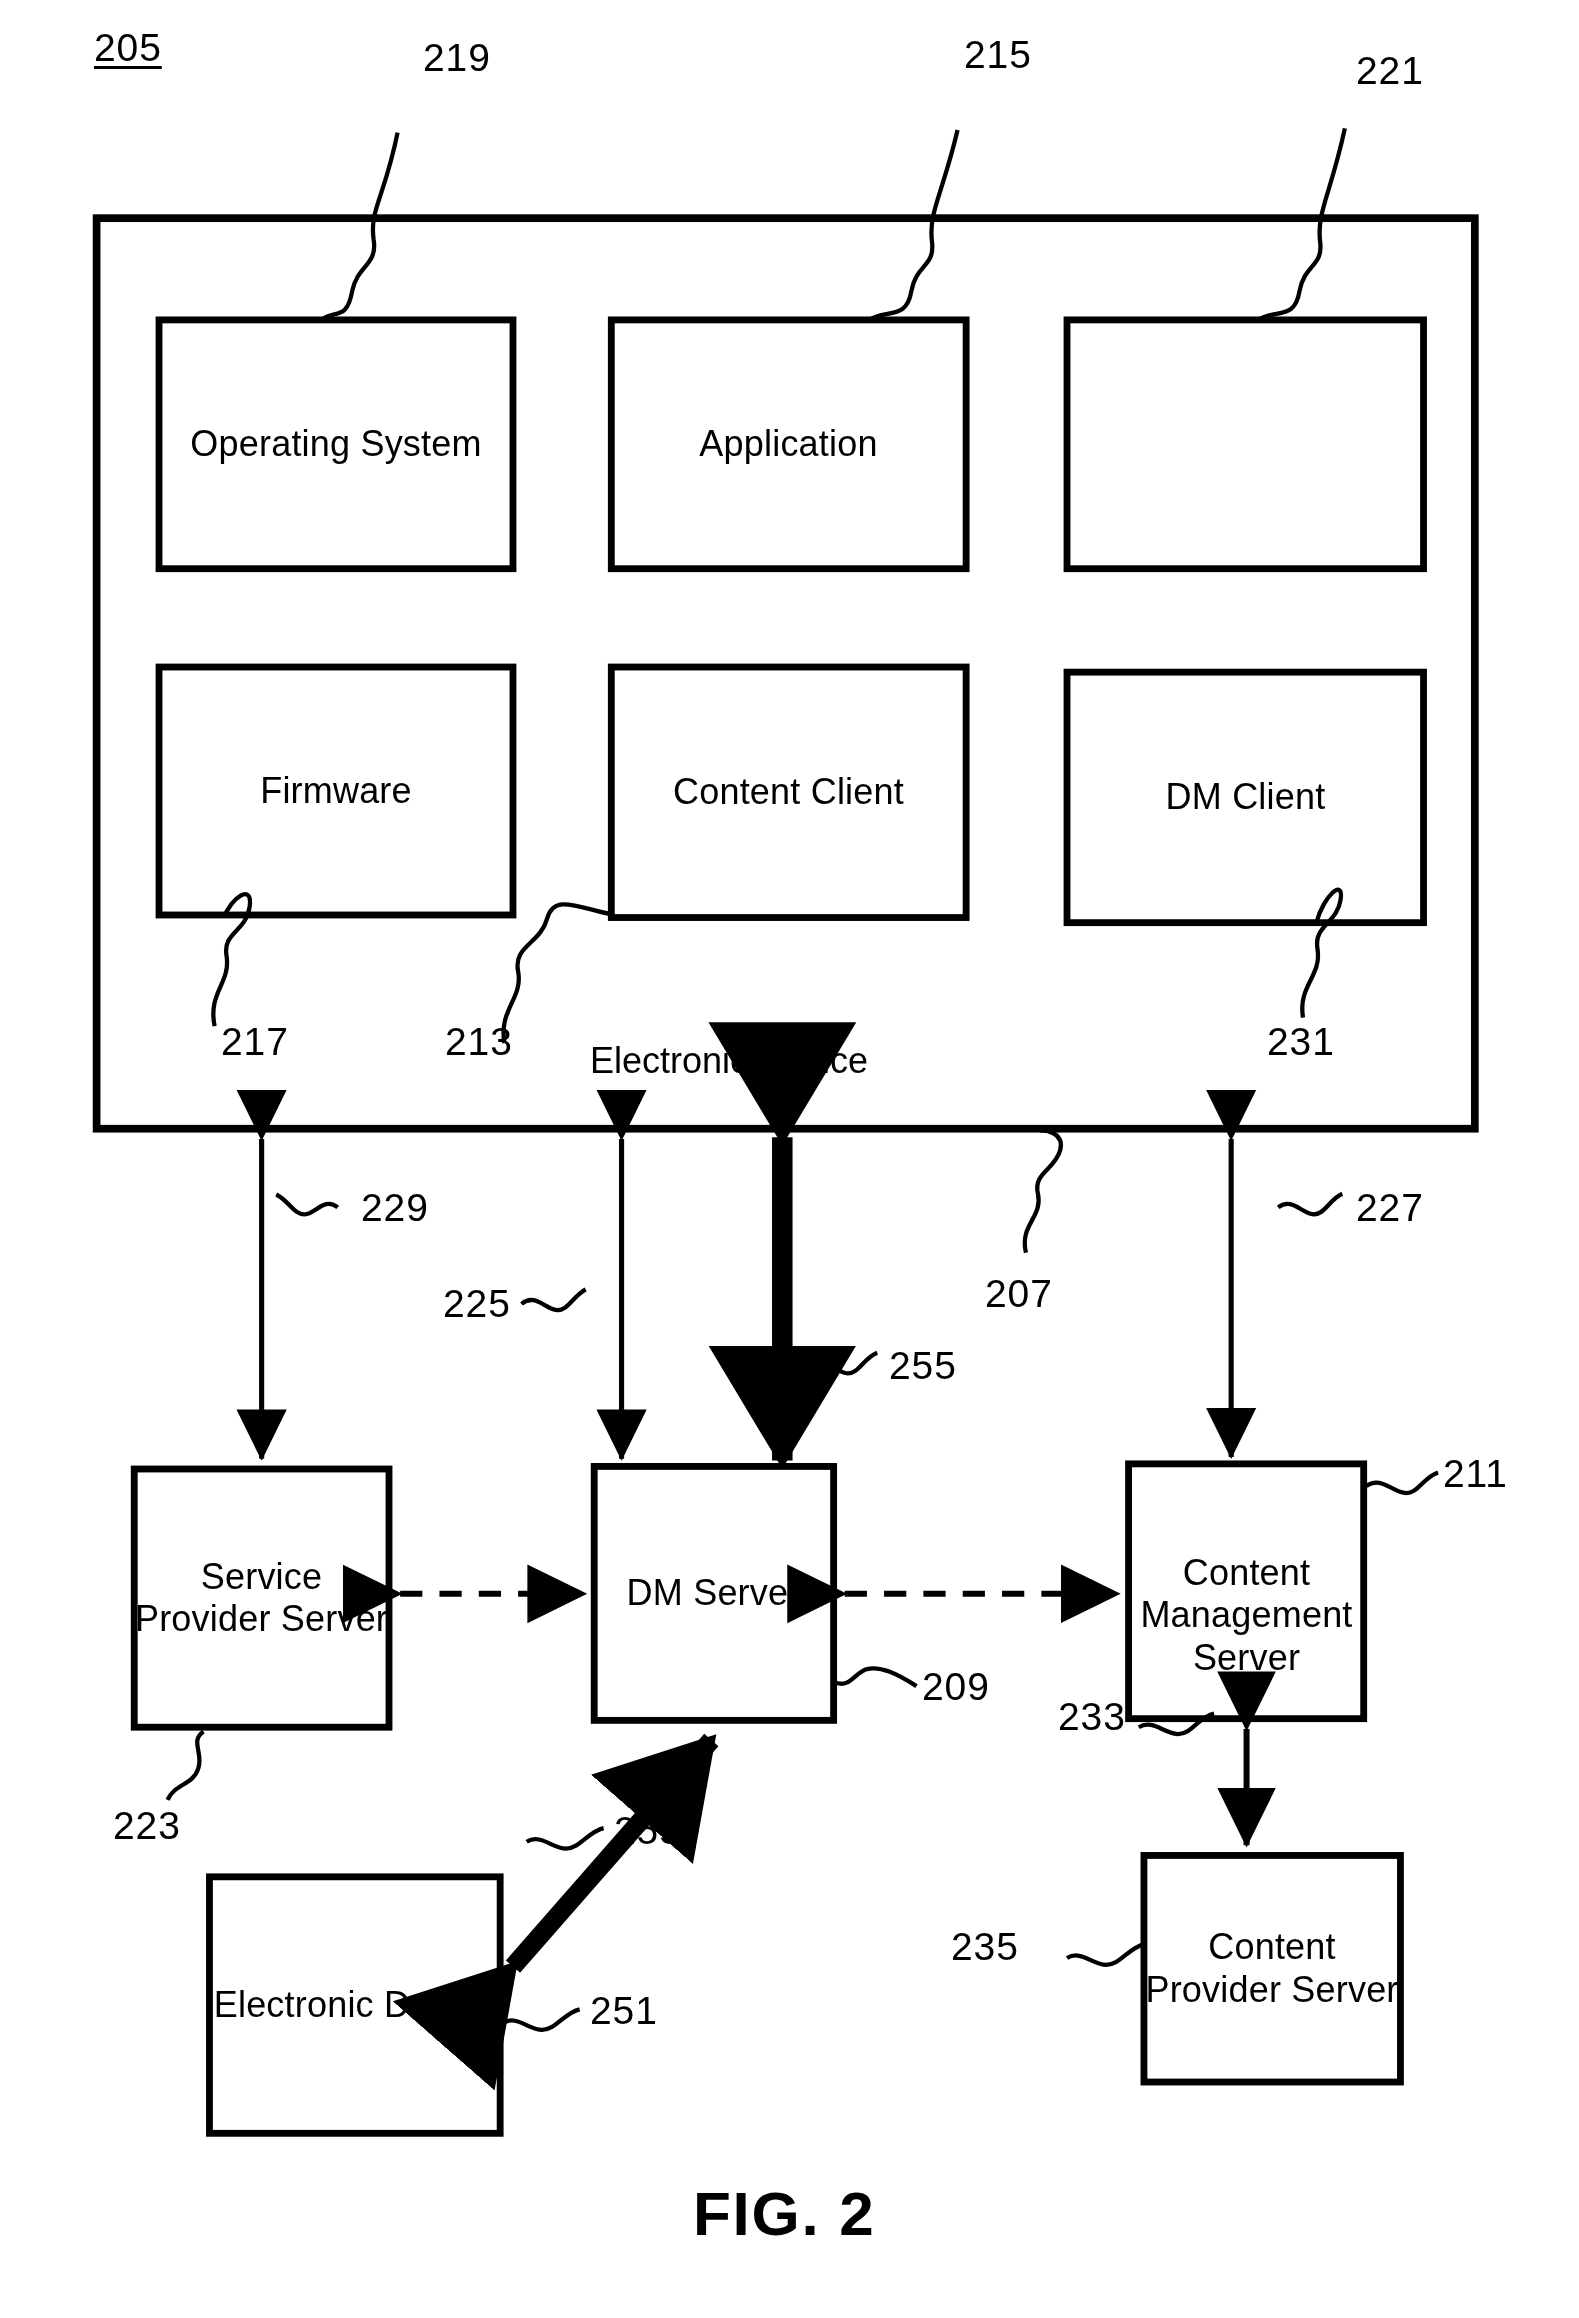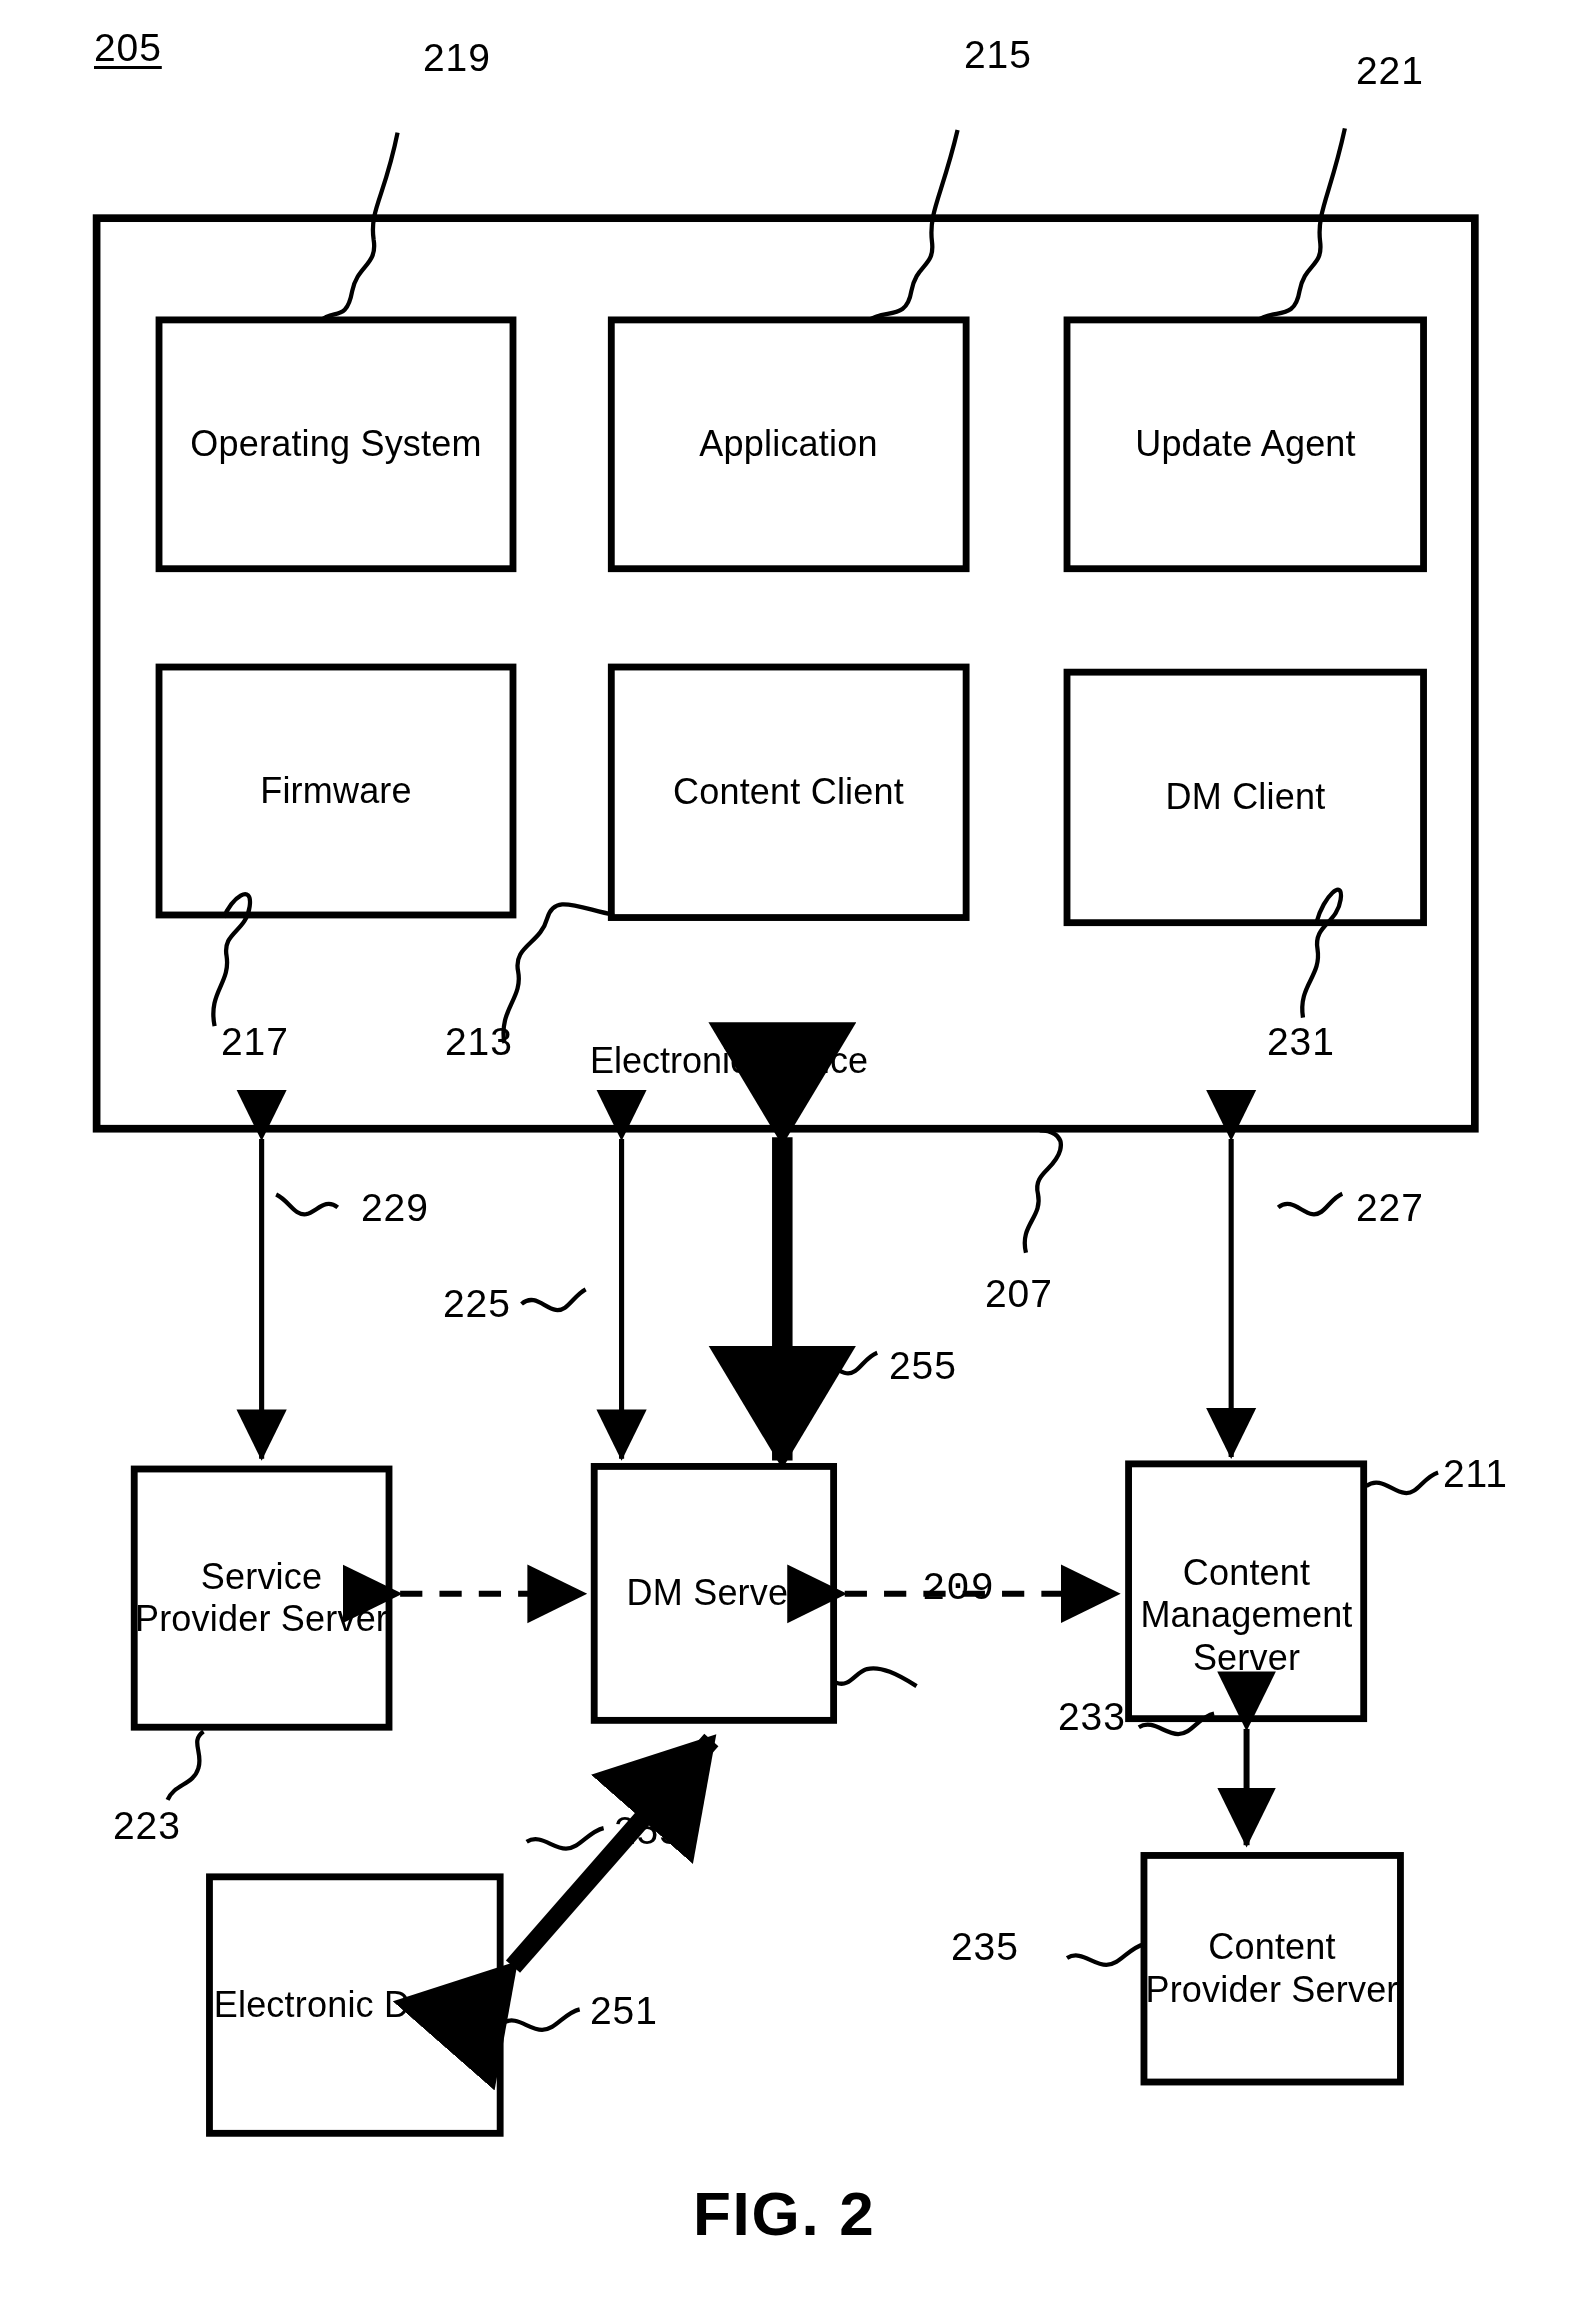--- a/index.html
+++ b/index.html
@@ -146,21 +146,20 @@
     <rect x="695" y="1715" width="280" height="297" fill="none" stroke="#000" stroke-width="8"></rect>
     <rect x="1320" y="1712" width="275" height="298" fill="none" stroke="#000" stroke-width="8"></rect>
     <rect x="1338" y="2170" width="300" height="265" fill="none" stroke="#000" stroke-width="8"></rect>
     <rect x="245" y="2195" width="340" height="300" fill="none" stroke="#000" stroke-width="8"></rect>
   </svg>
 
   <div class="ref-num ul" style="left:94px; top:26px;">205</div>
 
   <div class="box-label" style="left:159px; top:320px; width:354px; height:249px;">Operating System</div>
   <div class="box-label" style="left:611px; top:320px; width:355px; height:249px;">Application</div>
-  <div class="box-label" style="left:1067px; top:320px; width:357px; height:249px;">Update Agent</div>
 
   <div class="box-label" style="left:159px; top:667px; width:354px; height:248px;">Firmware</div>
   <div class="box-label" style="left:611px; top:667px; width:355px; height:251px;">Content Client</div>
   <div class="box-label" style="left:1067px; top:672px; width:357px; height:251px;">DM Client</div>
 
   <div class="ref-num" style="left:423px; top:36px;">219</div>
   <div class="ref-num" style="left:964px; top:32.5px;">215</div>
   <div class="ref-num" style="left:1356px; top:32.5px;margin-top:16px;">221</div>
 
   <div class="ref-num" style="left:221px; top:1020px;">217</div>
@@ -175,21 +174,21 @@
   <div class="ref-num" style="left:985px; top:1272px;">207</div>
   <div class="ref-num" style="left:1356px; top:1186px;">227</div>
 
   <div class="box-label" style="left:134px; top:1469px; width:255px; height:258px;">Service Provider Server</div>
   <div class="box-label" style="left:594px; top:1466px; width:239px; height:254px;">DM Server</div>
   <div class="box-label" style="left:1129px; top:1488px; width:235px; height:255px;">Content Management Server</div>
   <div class="box-label" style="left:1144px; top:1855px; width:256px; height:227px;">Content Provider Server</div>
   <div class="box-label" style="left:209px; top:1877px; width:291px; height:256px;">Electronic Device</div>
 
   <div class="ref-num" style="left:1443px; top:1452px;">211</div>
-  <div class="ref-num" style="left:922px; top:1567px;font-family:Liberation Mono, monospace;">209</div>
+  <div class="ref-num" style="left:922px; top:1665px;">209</div>
   <div class="ref-num" style="left:113px; top:1804px;">223</div>
   <div class="ref-num" style="left:1058px; top:1695px;">233</div>
   <div class="ref-num" style="left:951px; top:1925px;">235</div>
   <div class="ref-num" style="left:590px; top:1989px;">251</div>
   <div class="ref-num" style="left:614px; top:1809px;">255</div>
 
   <div class="fig-caption" style="left:693px; top:2178px;">FIG. 2</div>
 
 </div>
 

